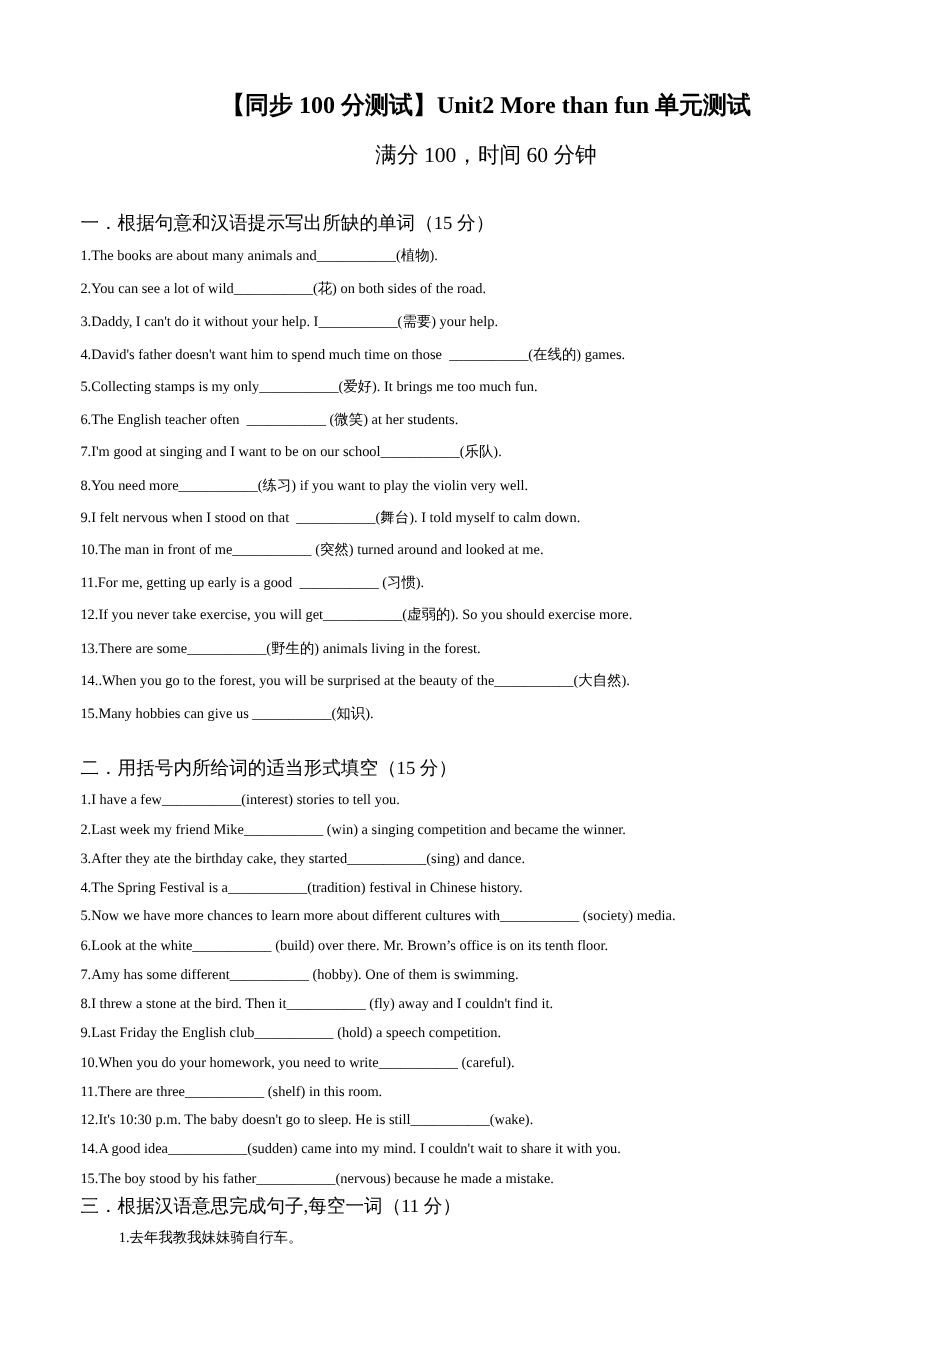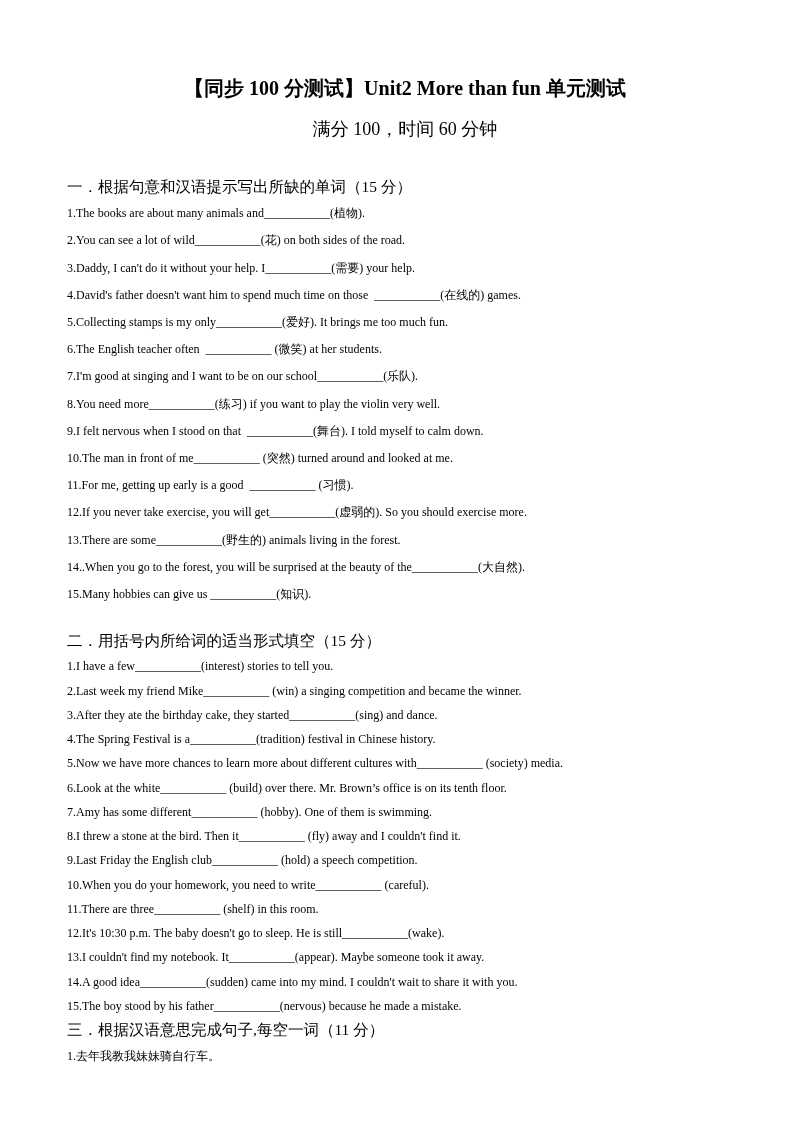--- a/index.html
+++ b/index.html
@@ -47,21 +47,21 @@
     white-space: pre;
   }
   
   .section-0 .heading      { line-height: 27.2px; }
   .section-0 .question-line{ line-height: 27.2px; }
   
   .section-1 .heading      { line-height: 27.2px; margin-top: 19px; }
   .section-1 .question-line{ line-height: 24.25px; }
   
   .section-2 .heading      { line-height: 24.5px; }
-  .section-2 .question-line{ line-height: 27px; }
+  .section-2 .question-line{ line-height: 27px; margin-left: 32px; }
 </style>
 </head>
 <body>
 
 <div class="page">
   <div class="title">【同步 100 分测试】Unit2 More than fun 单元测试</div>
   <div class="subtitle">满分 100，时间 60 分钟</div>
   <div id="sections-root">
       <section class="section section-0">
     <div class="heading">一．根据句意和汉语提示写出所缺的单词（15 分）</div>
@@ -91,21 +91,20 @@
           <div class="question-line">3.After they ate the birthday cake, they started___________(sing) and dance.</div>
           <div class="question-line">4.The Spring Festival is a___________(tradition) festival in Chinese history.</div>
           <div class="question-line">5.Now we have more chances to learn more about different cultures with___________ (society) media.</div>
           <div class="question-line">6.Look at the white___________ (build) over there. Mr. Brown’s office is on its tenth floor.</div>
           <div class="question-line">7.Amy has some different___________ (hobby). One of them is swimming.</div>
           <div class="question-line">8.I threw a stone at the bird. Then it___________ (fly) away and I couldn't find it.</div>
           <div class="question-line">9.Last Friday the English club___________ (hold) a speech competition.</div>
           <div class="question-line">10.When you do your homework, you need to write___________ (careful).</div>
           <div class="question-line">11.There are three___________ (shelf) in this room.</div>
           <div class="question-line">12.It's 10:30 p.m. The baby doesn't go to sleep. He is still___________(wake).</div>
-          <div class="question-line">13.I couldn't find my notebook. It___________(appear). Maybe someone took it away.</div>
           <div class="question-line">14.A good idea___________(sudden) came into my mind. I couldn't wait to share it with you.</div>
           <div class="question-line">15.The boy stood by his father___________(nervous) because he made a mistake.</div>
         </div>
   </section>
       <section class="section section-2">
     <div class="heading">三．根据汉语意思完成句子,每空一词（11 分）</div>
     <div class="questions">
           <div class="question-line">1.去年我教我妹妹骑自行车。</div>
         </div>
   </section>

